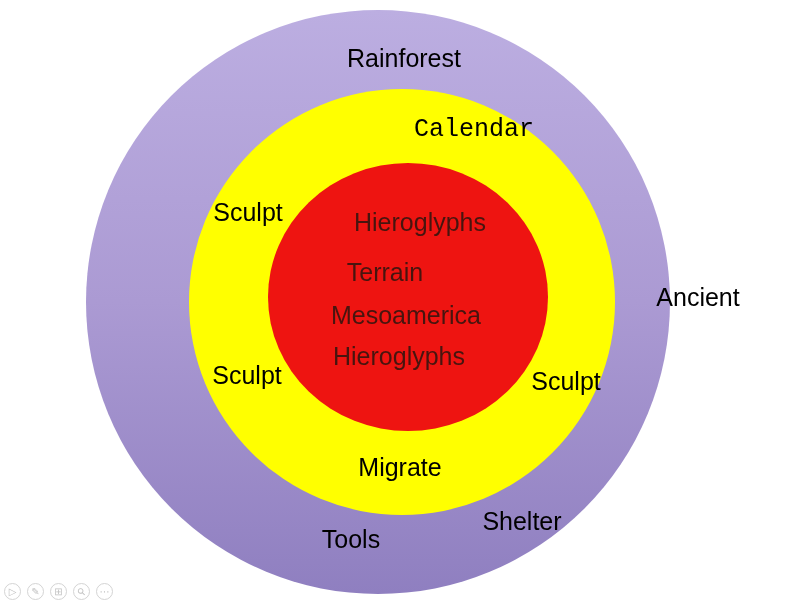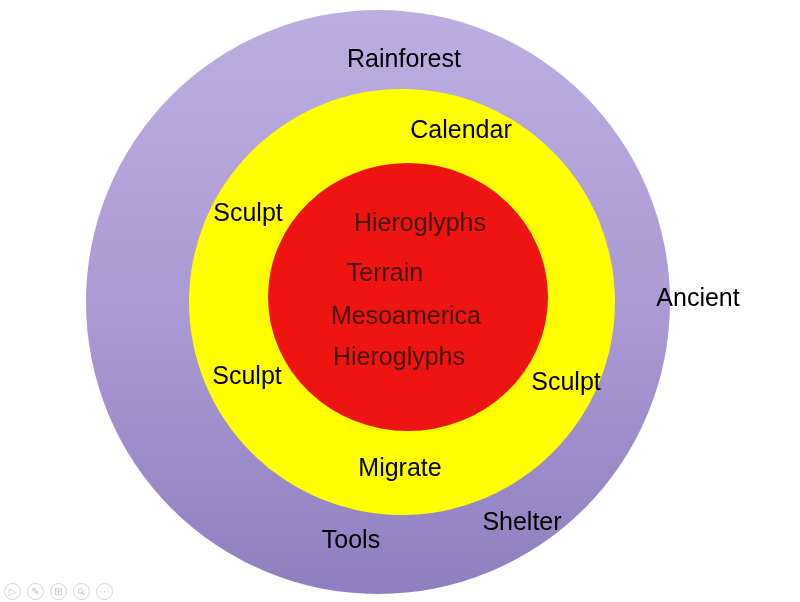--- a/index.html
+++ b/index.html
@@ -53,21 +53,21 @@
 
   <div class="circle ring-outer"></div>
   <div class="circle ring-middle"></div>
   <div class="circle ring-inner"></div>
 
   <span class="label" style="left:404px;top:58px;">Rainforest</span>
   <span class="label" style="left:698px;top:297px;">Ancient</span>
   <span class="label" style="left:522px;top:521px;">Shelter</span>
   <span class="label" style="left:310px;top:539px;margin-left:41px;">Tools</span>
 
-  <span class="label" style="left:461px;top:129px;">Calendar</span>
+  <span class="label" style="left:474px;top:129px;font-family:Liberation Mono, monospace;">Calendar</span>
   <span class="label" style="left:248px;top:212px;">Sculpt</span>
   <span class="label" style="left:247px;top:375px;">Sculpt</span>
   <span class="label" style="left:566px;top:381px;">Sculpt</span>
   <span class="label" style="left:400px;top:467px;">Migrate</span>
 
   <span class="label inner-text" style="left:420px;top:222px;">Hieroglyphs</span>
   <span class="label inner-text" style="left:385px;top:272px;">Terrain</span>
   <span class="label inner-text" style="left:406px;top:315px;">Mesoamerica</span>
   <span class="label inner-text" style="left:399px;top:356px;">Hieroglyphs</span>
 

